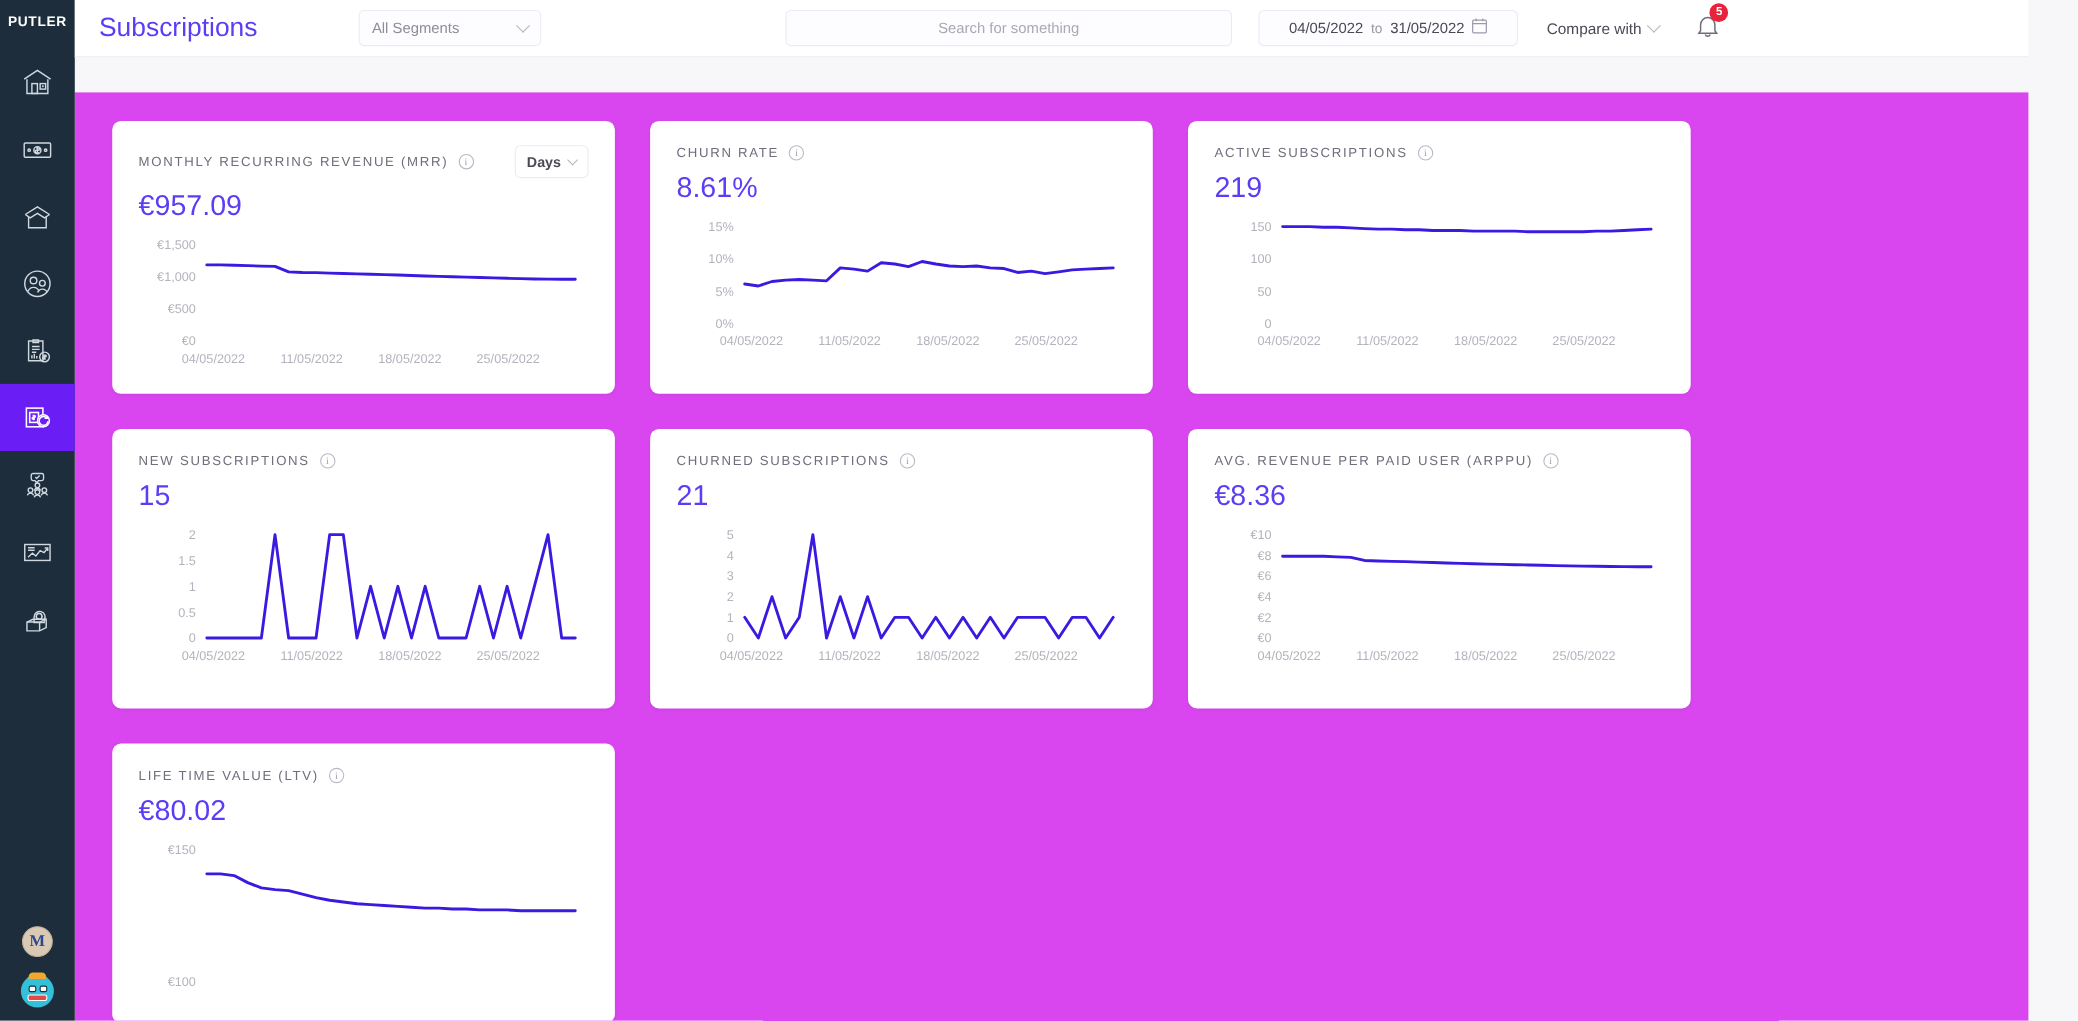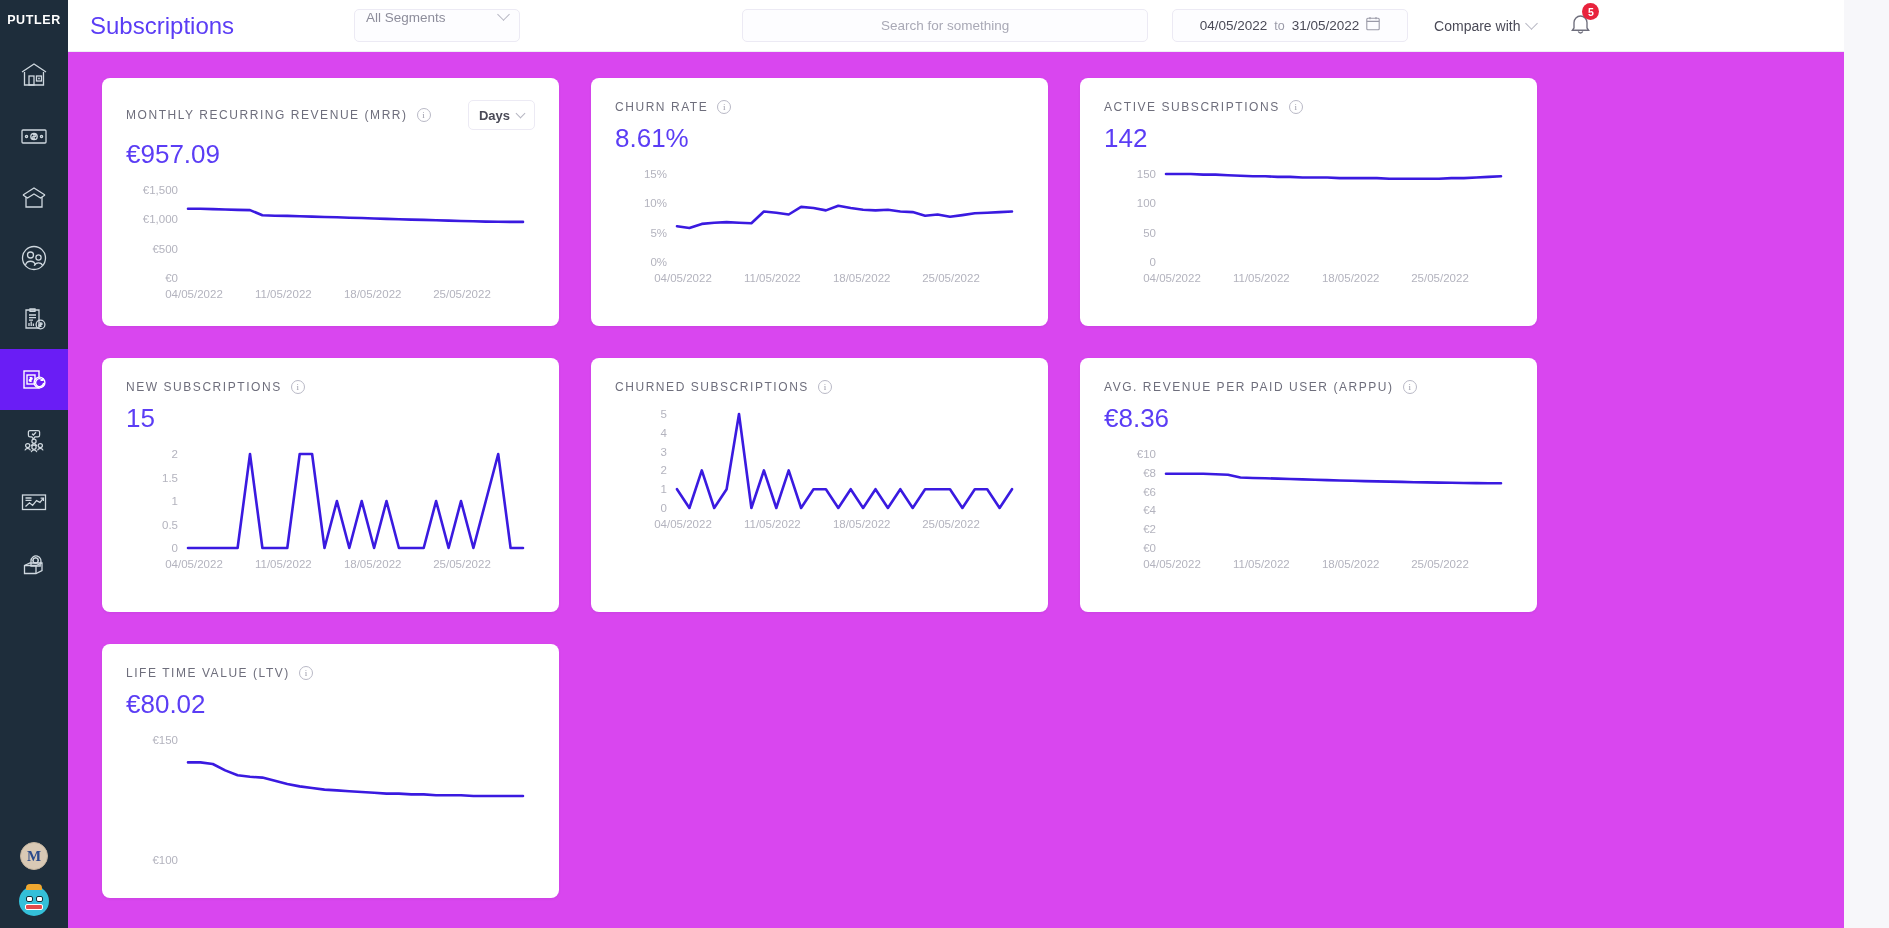--- a/index.html
+++ b/index.html
@@ -59,37 +59,37 @@
     width: 7px; height: 6px; background: #fff; border-radius: 2px;
     border: 1px solid #16323c;
   }
   .emoji-mouth {
     position: absolute; bottom: 6px; left: 6px; width: 18px; height: 6px;
     background: #e24a4a; border-radius: 2px;
     border: 1px solid #fff;
   }
 
   
-  .main { flex: 1; height: 928px; display: flex; flex-direction: column; background: #f7f7fa; }
+  .main { flex: 1; height: 928px; display: flex; flex-direction: column; background: #f7f7fa; gap: 32px; }
 
   
   .topbar {
     height: 52px; min-height: 52px; background: #ffffff;
     display: flex; align-items: center; padding: 0 22px 0 22px;
     border-bottom: 1px solid #eeeef3;
     position: relative;
   }
   .page-title {
     font-size: 24px; color: #5b3df5; font-weight: normal;
     margin-right: 92px; white-space: nowrap;
   }
   .segment-select {
     width: 166px; height: 33px; border: 1px solid #eceaf4; border-radius: 5px;
-    background: #fdfdff; display: flex; 
-    padding: 0 11px; justify-content: space-between; cursor: pointer; margin-left: 28px;
+    background: #fdfdff; display: flex; align-items: center;
+    padding: 0 11px; justify-content: space-between; cursor: pointer;
   }
   .segment-select span { font-size: 13.5px; color: #8d8d9b; }
   .chev { width: 9px; height: 9px; border-right: 1.4px solid #b6b6c2;
           border-bottom: 1.4px solid #b6b6c2; transform: rotate(45deg);
           margin-bottom: 4px; }
   .search-box {
     width: 406px; height: 33px; margin-left: 222px;
     border: 1px solid #eceaf4; border-radius: 5px; background: #fdfdff;
     display: flex; align-items: center; padding: 0 12px;
   }
@@ -385,21 +385,21 @@
                 <text class="ax-label x" x="336" y="114">25/05/2022</text>
               </svg>
           </div>
         </div>
 
         <div class="card tall">
           <div class="card-head">
             <div class="card-title">ACTIVE SUBSCRIPTIONS</div>
             <div class="info-icon">i</div>
           </div>
-          <div class="big-value">142</div>
+          <div class="big-value">219</div>
           <div class="plot">
             <svg id="svg-active_subscriptions" width="409" height="124" viewBox="0 0 409 124">
                 <text class="ax-label y" x="52" y="10">150</text>
                 <text class="ax-label y" x="52" y="39.33333333333333">100</text>
                 <text class="ax-label y" x="52" y="68.66666666666666">50</text>
                 <text class="ax-label y" x="52" y="98">0</text>
                 <polyline class="series" points="62.0,6.0 74.4,6.0 86.8,6.0 99.2,6.6 111.6,6.6 124.0,7.2 136.4,7.8 148.9,8.3 161.3,8.3 173.7,8.9 186.1,8.9 198.5,9.5 210.9,9.5 223.3,9.5 235.7,10.1 248.1,10.1 260.5,10.1 272.9,10.1 285.3,10.7 297.7,10.7 310.1,10.7 322.6,10.7 335.0,10.7 347.4,10.1 359.8,10.1 372.2,9.5 384.6,8.9 397.0,8.3" stroke="#3a1ae0"></polyline>
                 <text class="ax-label x" x="68" y="114">04/05/2022</text>
                 <text class="ax-label x" x="157.33333333333331" y="114">11/05/2022</text>
                 <text class="ax-label x" x="246.66666666666666" y="114">18/05/2022</text>
@@ -428,20 +428,21 @@
                 <text class="ax-label x" x="336" y="120">25/05/2022</text>
               </svg>
           </div>
         </div>
 
         <div class="card mid">
           <div class="card-head">
             <div class="card-title">CHURNED SUBSCRIPTIONS</div>
             <div class="info-icon">i</div>
           </div>
+          <div class="big-value">21</div>
           <div class="plot">
             <svg id="svg-churned_subscriptions" width="409" height="130" viewBox="0 0 409 130">
                 <text class="ax-label y" x="52" y="10">5</text>
                 <text class="ax-label y" x="52" y="28.8">4</text>
                 <text class="ax-label y" x="52" y="47.6">3</text>
                 <text class="ax-label y" x="52" y="66.4">2</text>
                 <text class="ax-label y" x="52" y="85.2">1</text>
                 <text class="ax-label y" x="52" y="104">0</text>
                 <polyline class="series" points="62.0,81.2 74.4,100.0 86.8,62.4 99.2,100.0 111.6,81.2 124.0,6.0 136.4,100.0 148.9,62.4 161.3,100.0 173.7,62.4 186.1,100.0 198.5,81.2 210.9,81.2 223.3,100.0 235.7,81.2 248.1,100.0 260.5,81.2 272.9,100.0 285.3,81.2 297.7,100.0 310.1,81.2 322.6,81.2 335.0,81.2 347.4,100.0 359.8,81.2 372.2,81.2 384.6,100.0 397.0,81.2" stroke="#3a1ae0"></polyline>
                 <text class="ax-label x" x="68" y="120">04/05/2022</text>

